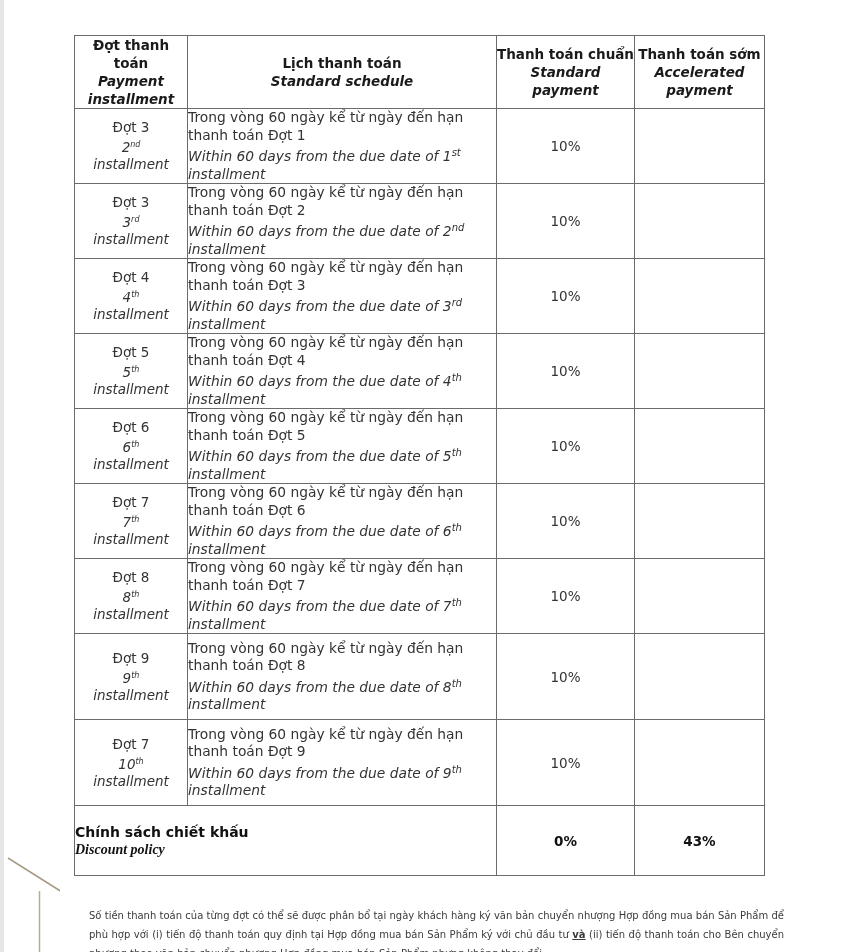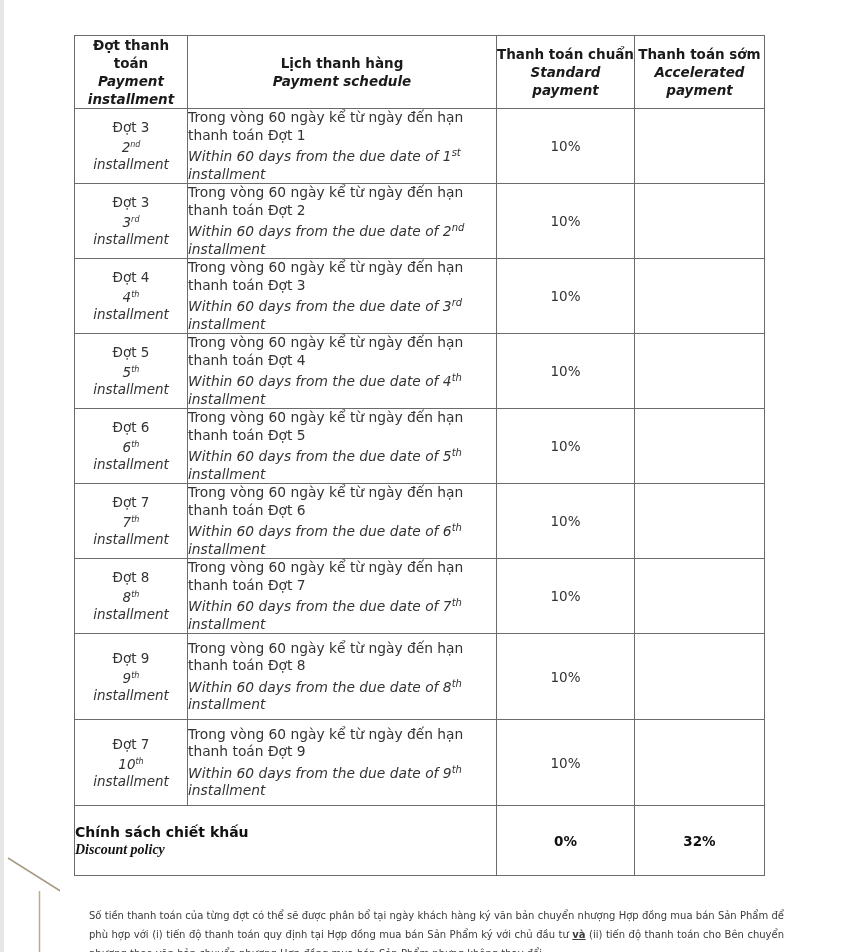--- a/index.html
+++ b/index.html
@@ -78,22 +78,22 @@
       <col class="c3">
       <col class="c4">
     </colgroup>
   <thead>
     <tr class="head">
       <th>
         <span class="vi">Đợt thanh toán</span>
         <span class="en">Payment installment</span>
       </th>
       <th>
-        <span class="vi">Lịch thanh hàng</span>
-        <span class="en">Payment schedule</span>
+        <span class="vi">Lịch thanh toán</span>
+        <span class="en">Standard schedule</span>
       </th>
       <th>
         <span class="vi">Thanh toán chuẩn</span>
         <span class="en">Standard payment</span>
       </th>
       <th>
         <span class="vi">Thanh toán sớm</span>
         <span class="en">Accelerated payment</span>
       </th>
     </tr>
@@ -181,21 +181,21 @@
         <td class="pct"></td>
       </tr>
     </tbody>
   <tbody>
     <tr class="disc">
       <td colspan="2" class="disc-label">
         <span class="vi">Chính sách chiết khấu</span>
         <span class="en">Discount policy</span>
       </td>
       <td class="disc-val">0%</td>
-      <td class="disc-val">32%</td>
+      <td class="disc-val">43%</td>
     </tr>
   </tbody>
 </table>
 
 <svg class="ornament" width="60" height="112">
   <polyline points="8,18 62,52" fill="none" stroke="#a89b85" stroke-width="1.5"></polyline>
 </svg>
 <svg class="ornament" style="left:38px" width="4" height="112">
   <line x1="1.5" y1="51" x2="1.5" y2="112" stroke="#b8ab92" stroke-width="1.5"></line>
 </svg>

